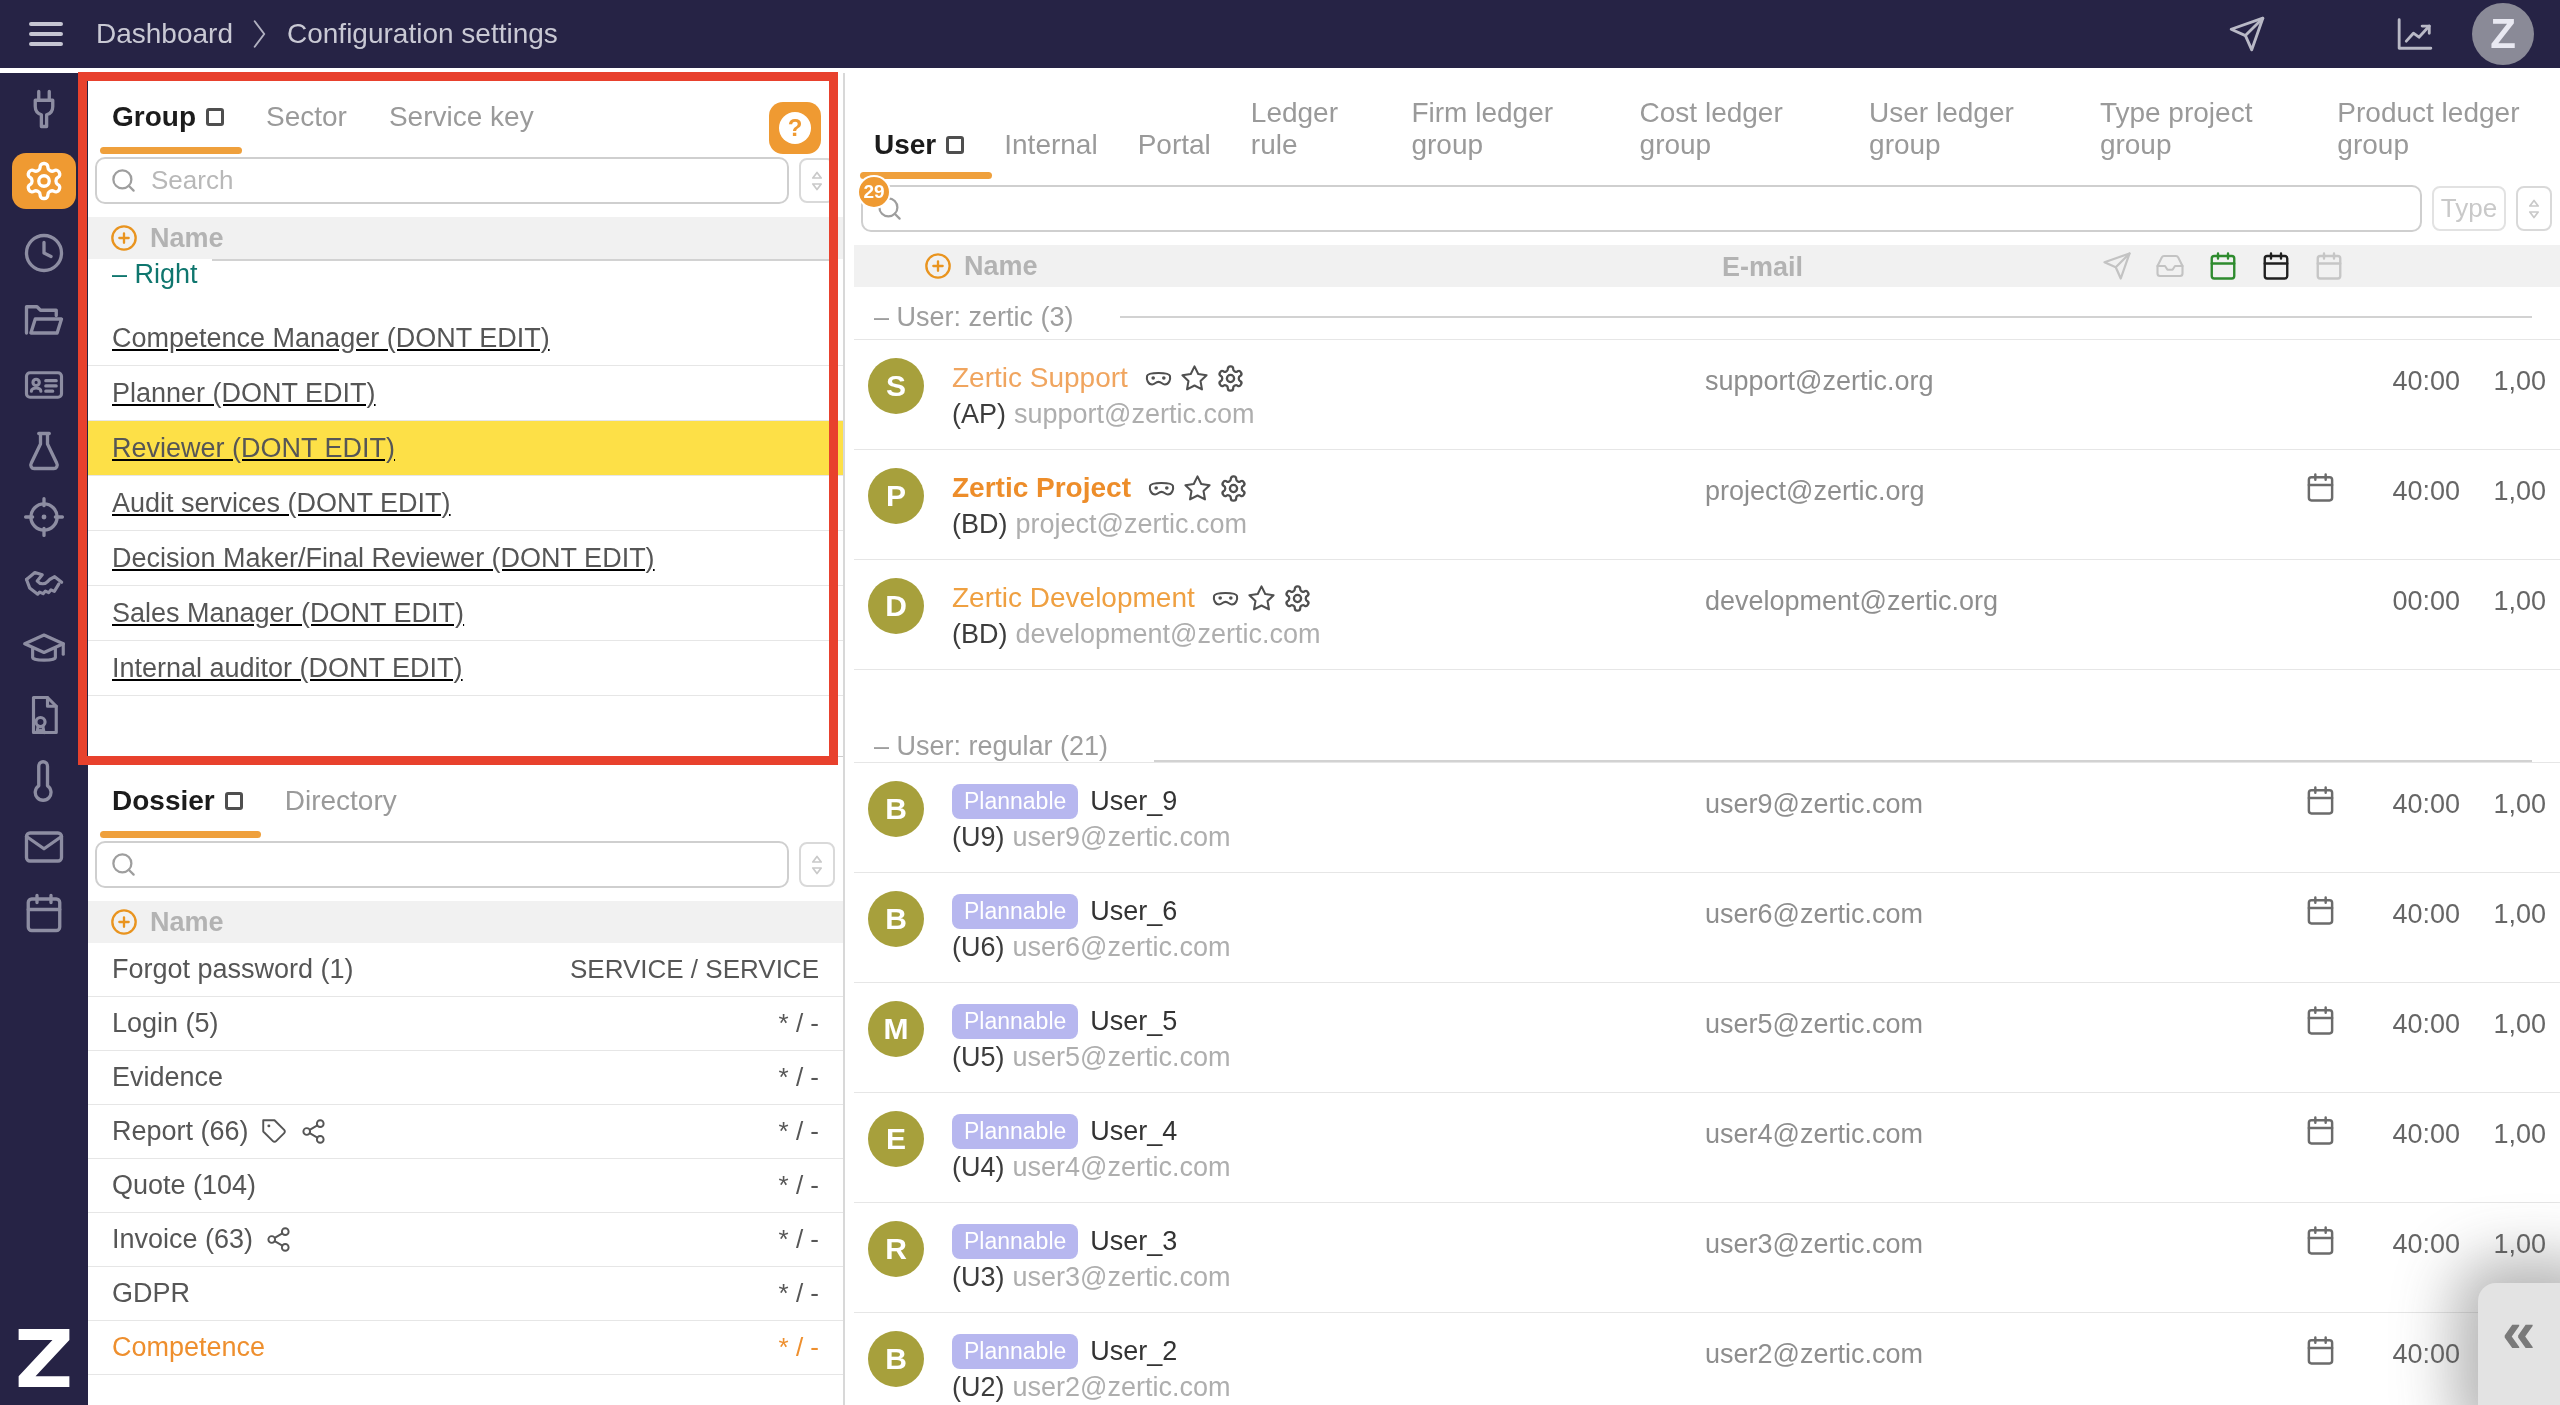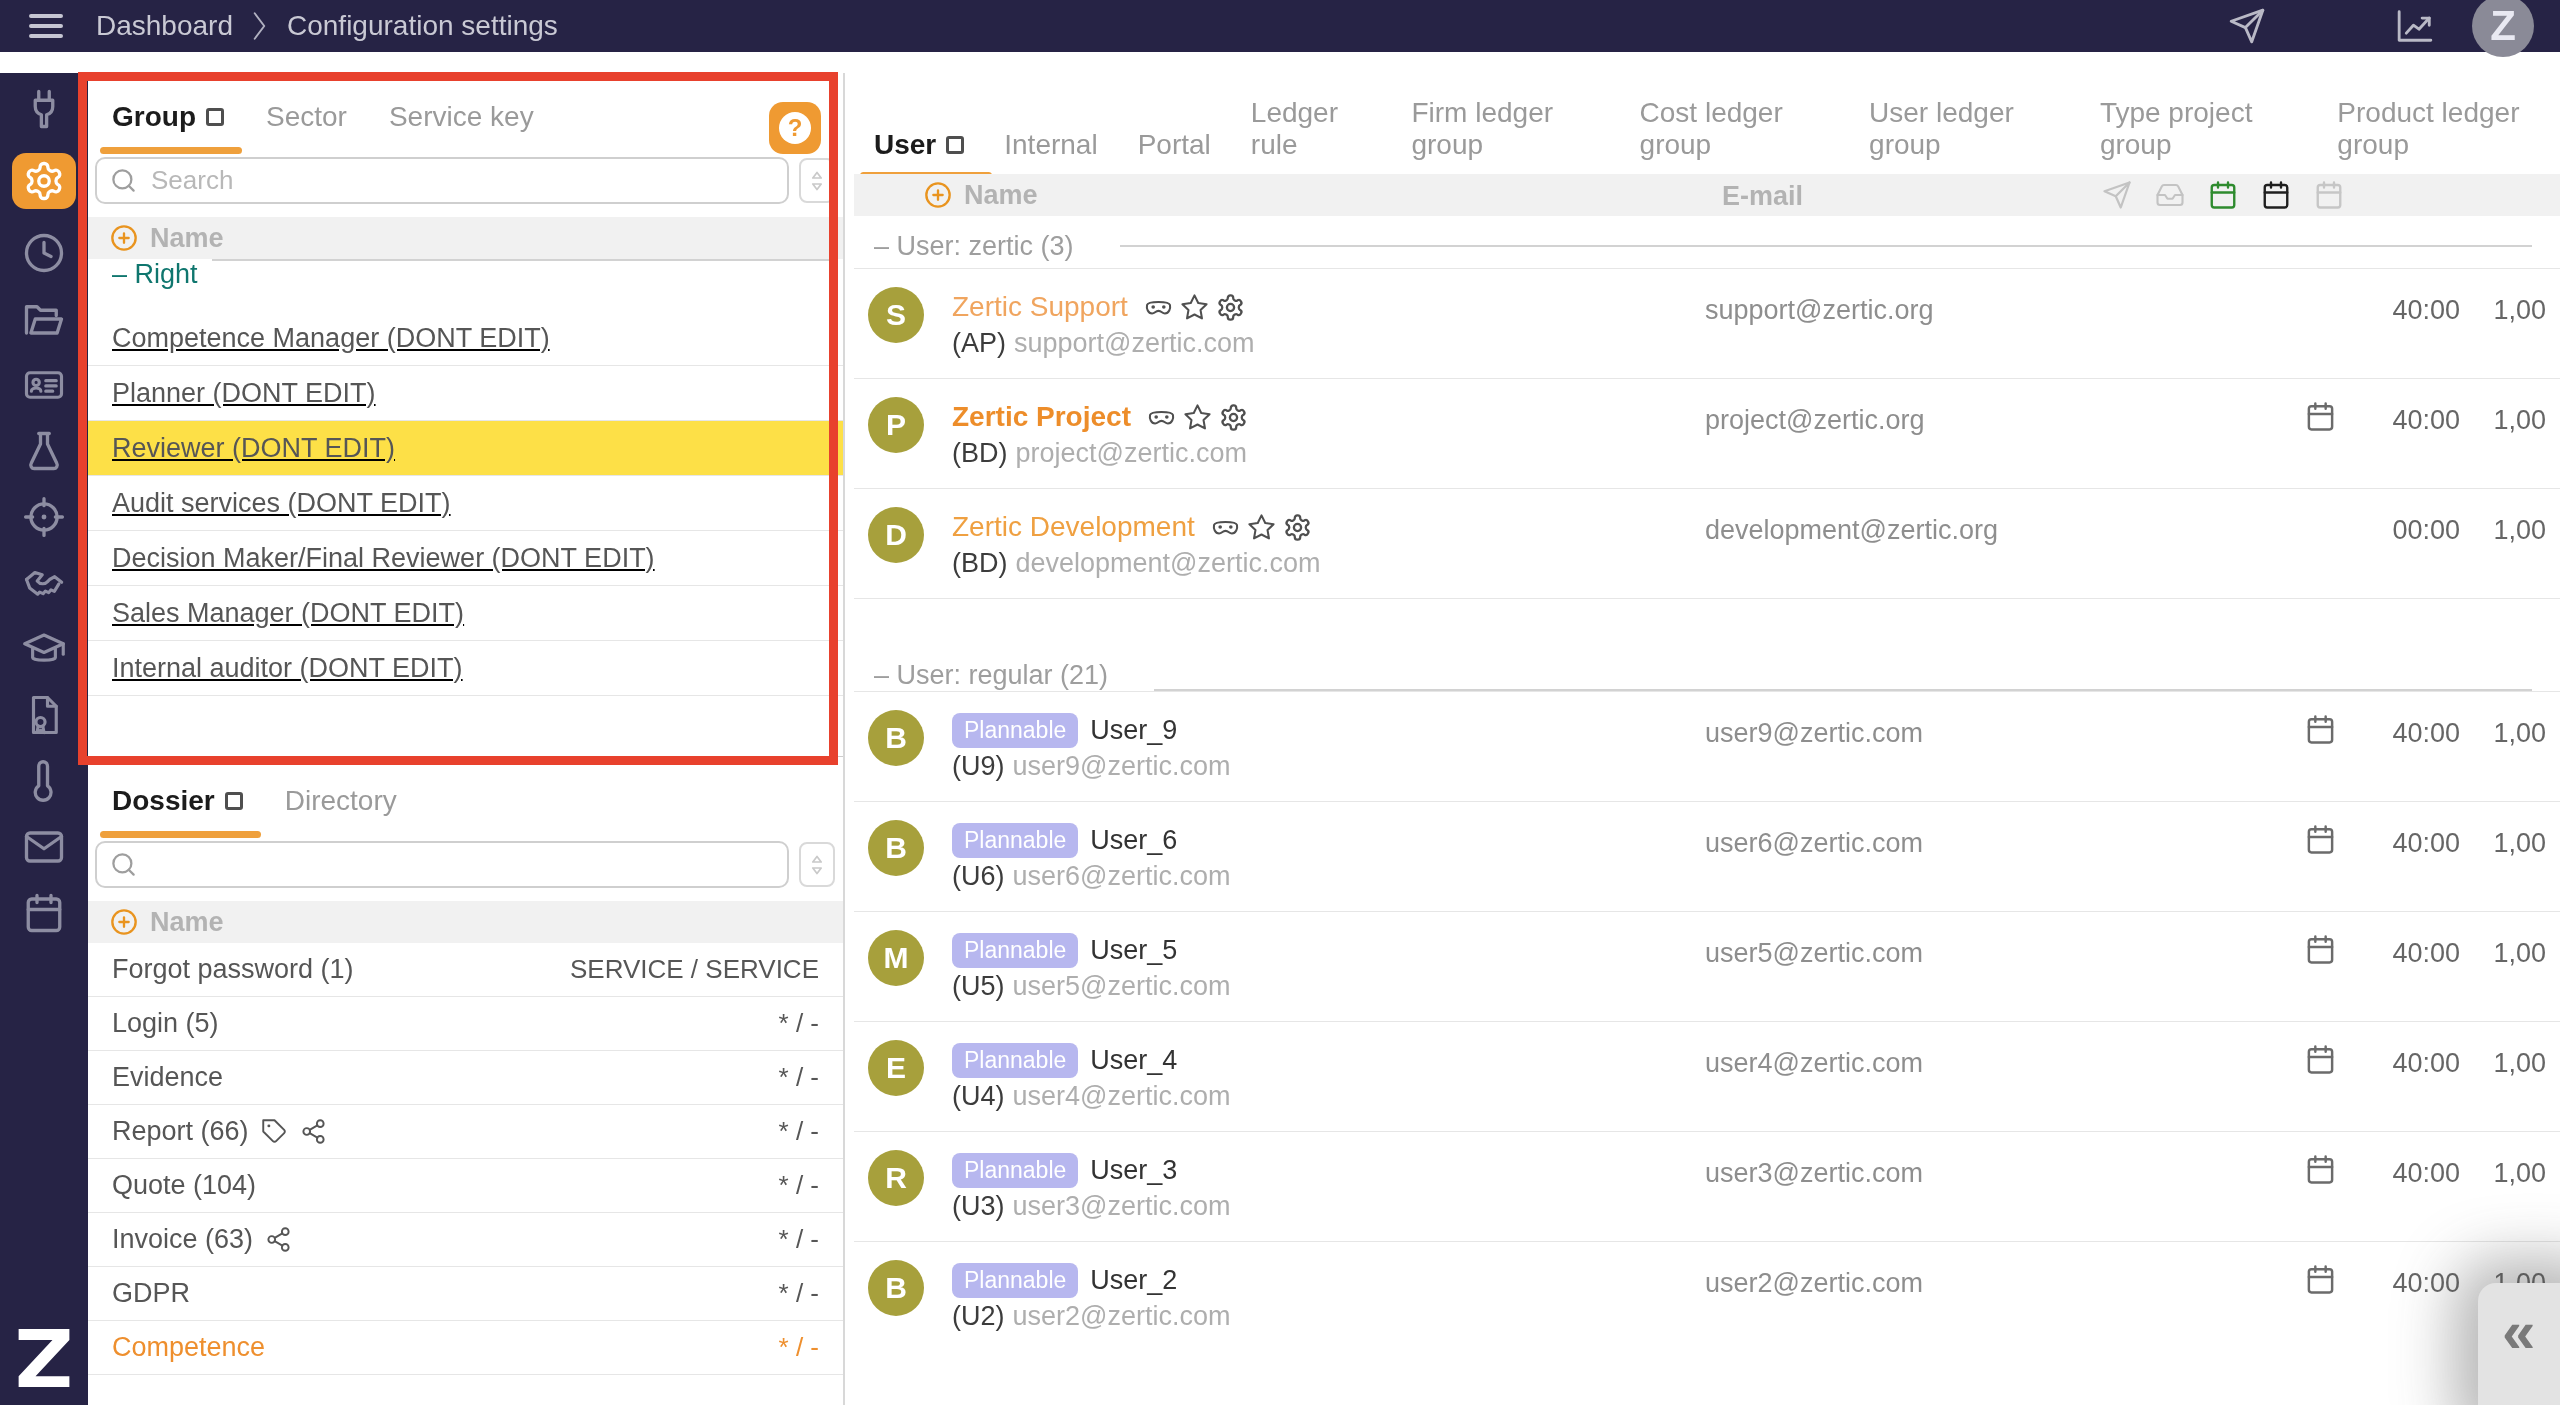--- a/index.html
+++ b/index.html
@@ -1,21 +1,21 @@
 <!DOCTYPE html>
 <html><head>
 <meta charset="utf-8">
 <style>
   * { margin:0; padding:0; box-sizing:border-box; }
   html,body { width:2560px; height:1405px; overflow:hidden; background:#fff;
               font-family:"Liberation Sans", sans-serif; }
   .app { position:relative; width:2560px; height:1405px; }
 
   
-  .topbar { position:absolute; left:0; top:0; right:0; height:52px; background:#262345;
+  .topbar { position:absolute; left:0; top:0; right:0; height:68px; background:#262345;
             display:flex; align-items:center; padding:0 26px; z-index:5; }
   .hamb { color:#c5c5d2; width:40px; height:40px; margin-right:30px; display:flex; align-items:center; }
   .crumbs { display:flex; align-items:center; gap:18px; font-size:28px; color:#c9c9d4; }
   .crumb-sep { width:18px; height:34px; color:#b0b0c0; }
   .top-actions { margin-left:auto; display:flex; align-items:center; }
   .top-ic { width:38px; height:38px; color:#b9b9c6; }
   .act-send { margin-right:130px; }
   .act-chart { margin-right:38px; }
   .avatar { width:62px; height:62px; border-radius:50%; background:#8a8a97; color:#e9e9f2;
             font-size:42px; font-weight:bold; display:flex; align-items:center; justify-content:center; }
@@ -523,20 +523,35 @@
             <span>User ledger group</span>
           </span>
         <span class="tab">
             <span>Type project group</span>
           </span>
         <span class="tab">
             <span>Product ledger group</span>
           </span>
       </div>
 
+      <div class="search-row">
+        <div class="search-box">
+          <span class="badge">29</span>
+          <svg viewBox="0 0 24 24">
+              <use href="#i-search"></use>
+            </svg>
+          <input type="text" placeholder="" style="">
+        </div>
+        <button class="type-btn">Type</button>
+        <button class="sort-btn">
+            <svg viewBox="0 0 24 24">
+              <use href="#i-sort"></use>
+            </svg>
+          </button>
+      </div>
 
       <div class="uheader">
         <span class="hname">
           <svg class="plus-ic" viewBox="0 0 24 24">
               <use href="#i-plus-circle"></use>
             </svg>
           <span>Name</span>
         </span>
         <span class="hemail">E-mail</span>
         <span class="hicons">

